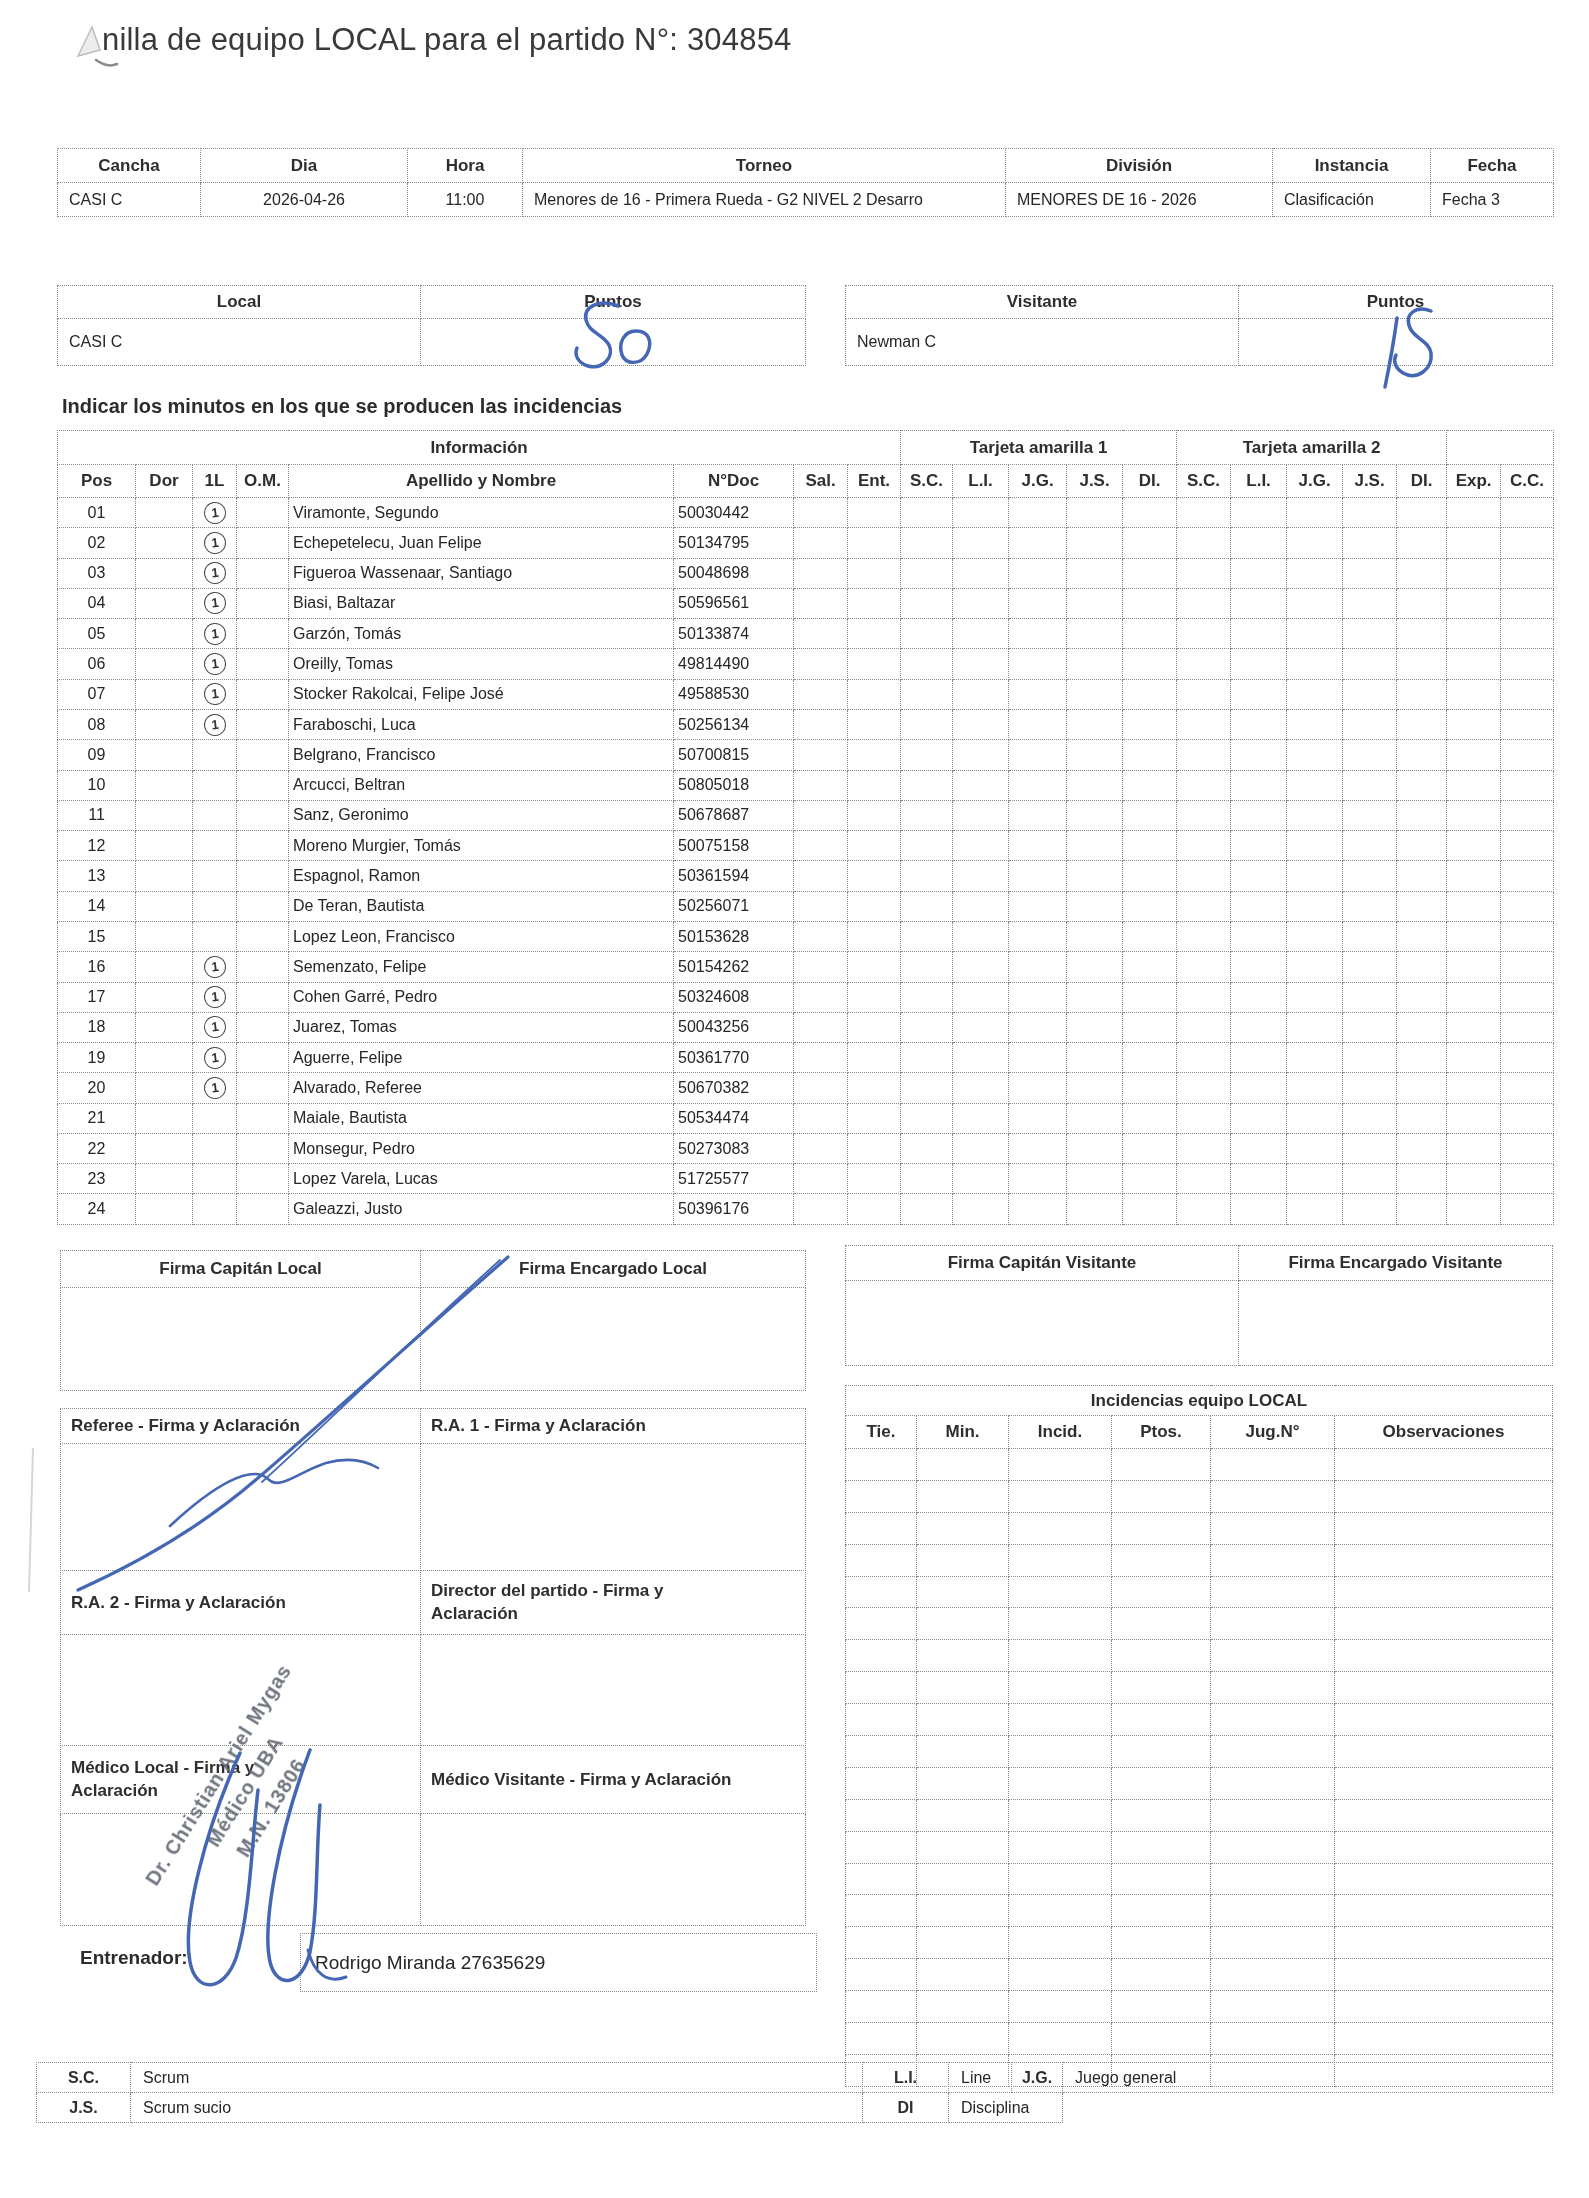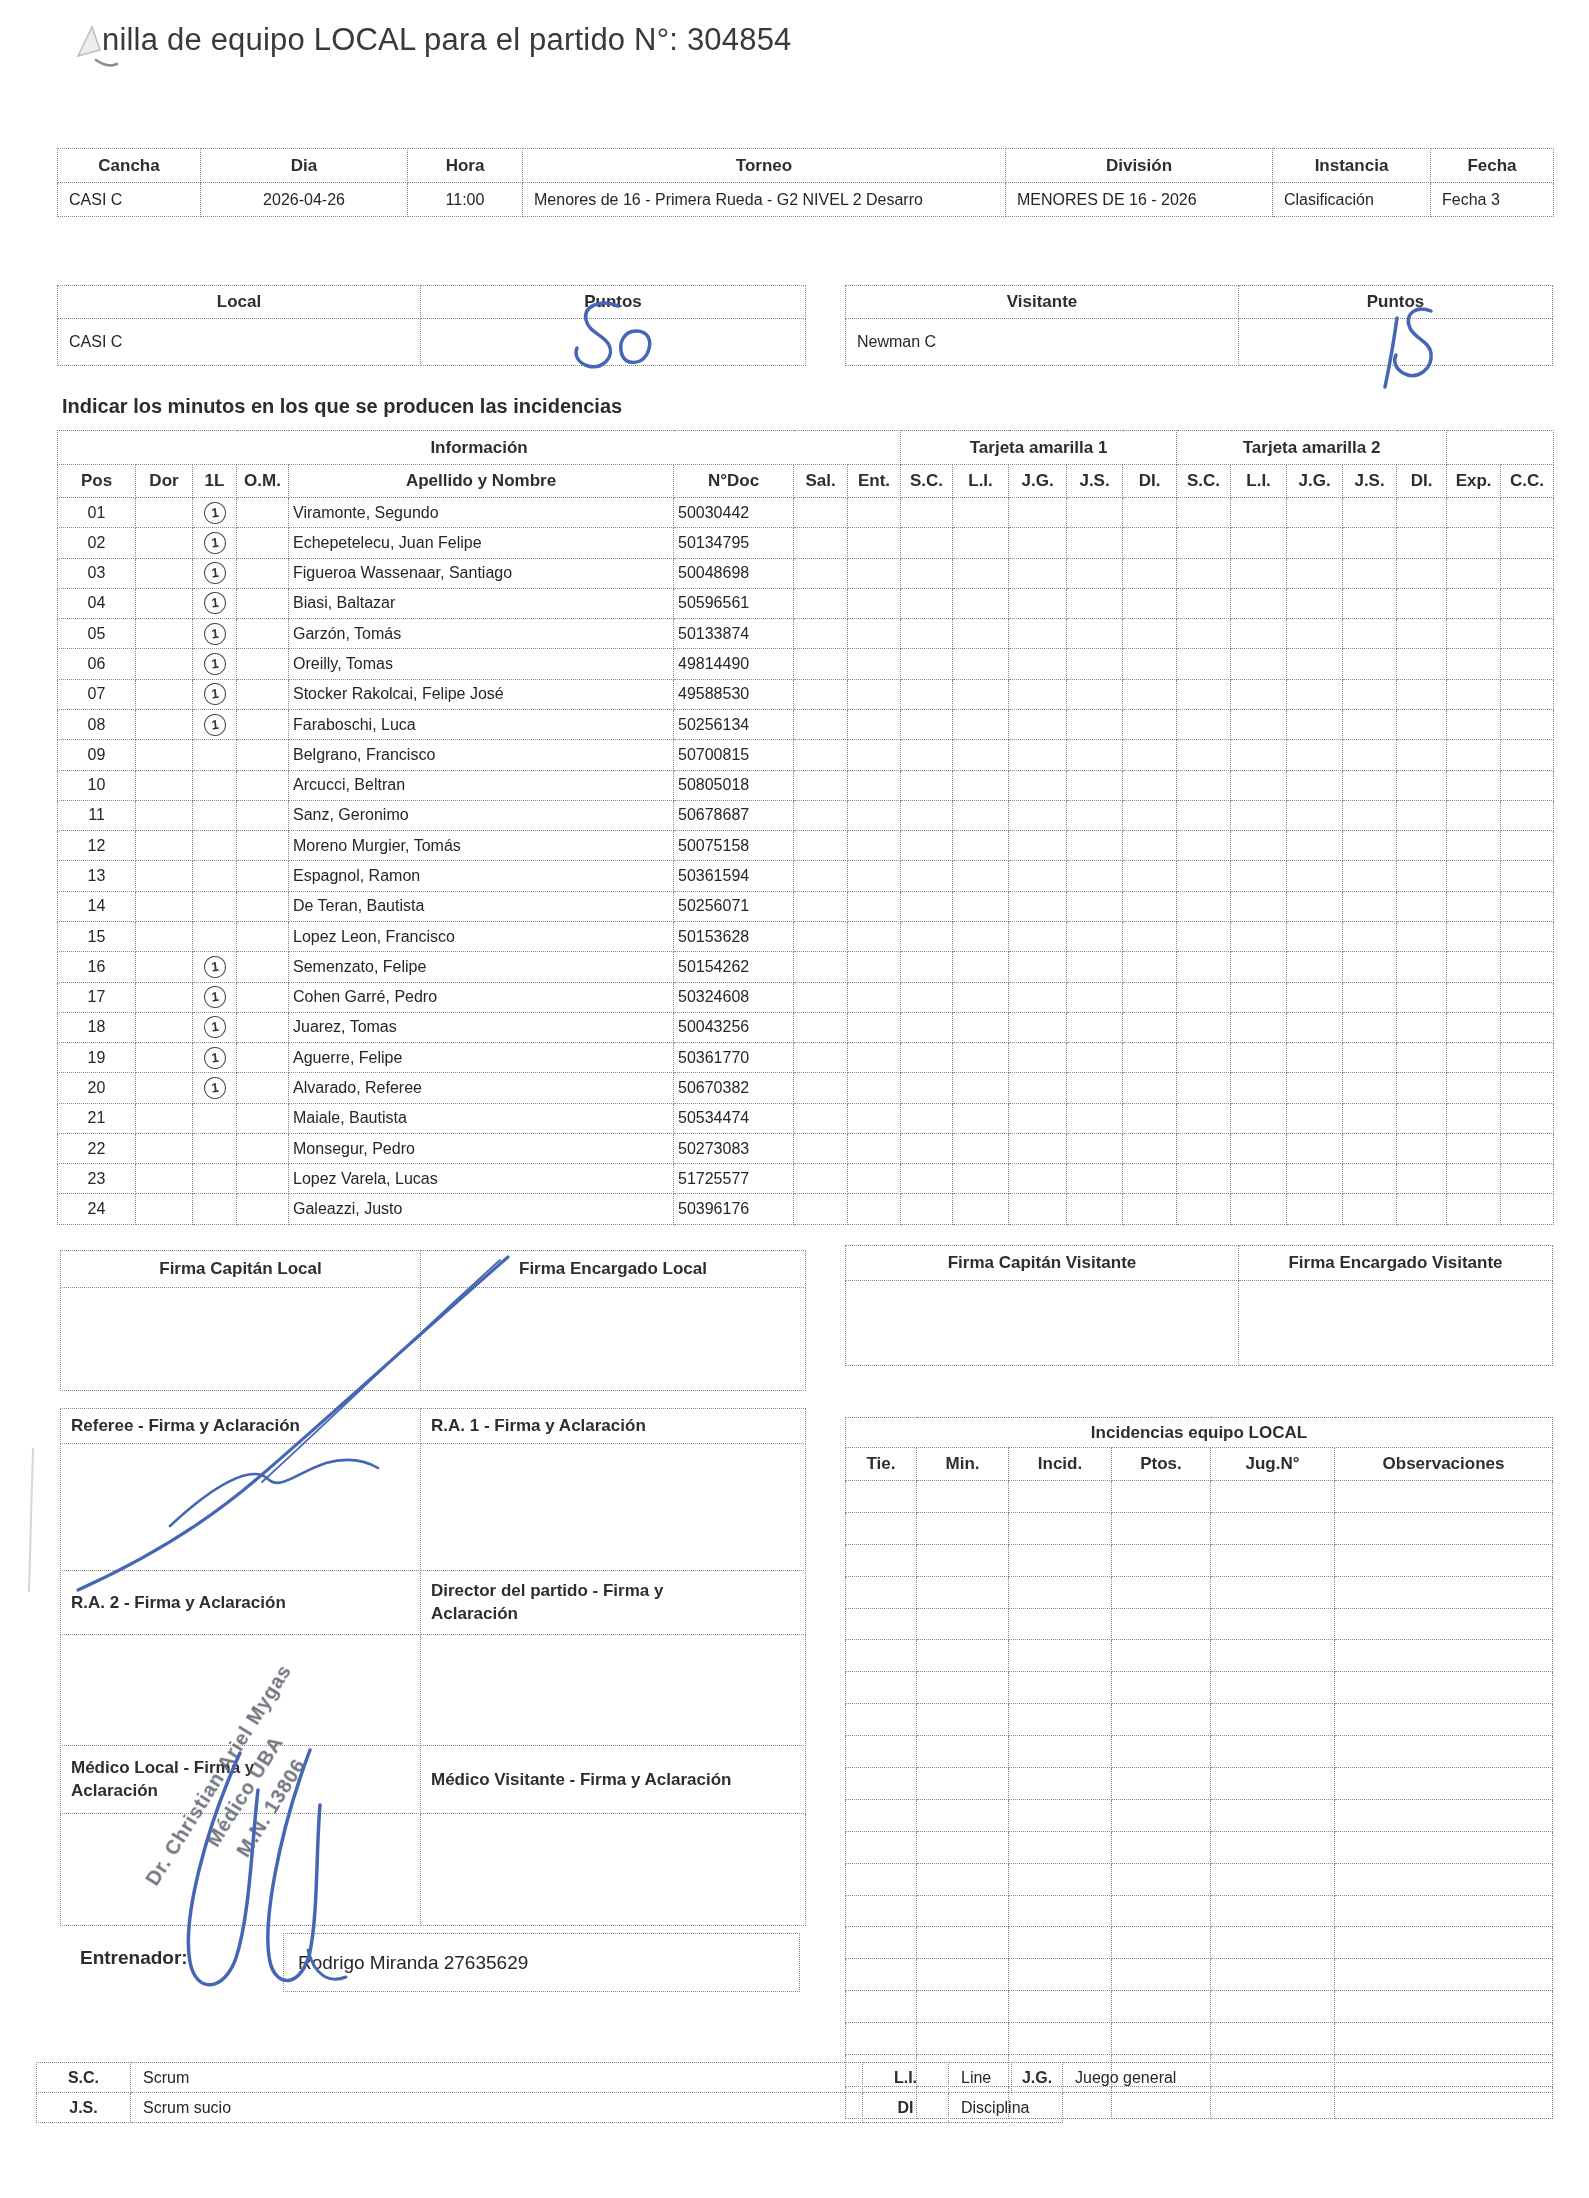--- a/index.html
+++ b/index.html
@@ -26,21 +26,21 @@
            transform:rotate(-7deg);}
   .sig-head th{text-align:center;}
   .sig-head.lft th{text-align:left;padding-left:10px;}
   .narrow{display:inline-block;max-width:300px;white-space:normal;line-height:1.35;text-align:left;}
   .narrow2{display:inline-block;max-width:235px;white-space:normal;line-height:1.35;text-align:left;}
   .incid td{height:26.9px;}
   .legend th{font-size:16px;}
   .legend td{font-size:16px;padding-left:12px;}
   .noborder{border:none;}
   .entrenador-label{position:absolute;left:80px;top:1947px;font-size:19px;font-weight:700;color:#2c2c2c;}
-  .entrenador-box{position:absolute;left:283px;top:1933px;width:517px;height:59px;
+  .entrenador-box{position:absolute;left:300px;top:1933px;width:517px;height:59px;
                   border:1px dotted #8a8a8a;display:flex;align-items:center;
                   padding-left:14px;box-sizing:border-box;font-size:19px;color:#262626;}
   .stamp{position:absolute;left:85px;top:1745px;width:320px;transform:rotate(-58deg);
          text-align:center;color:rgba(92,98,110,0.88);font-weight:700;font-size:20px;
          line-height:1.55;letter-spacing:.8px;filter:blur(.4px);}
   .overlay{position:absolute;left:0;top:0;pointer-events:none;}
 </style>
 </head>
 <body>
 
@@ -779,21 +779,21 @@
       <th><span class="narrow2">Médico Local - Firma y Aclaración</span></th>
       <th>Médico Visitante - Firma y Aclaración</th>
     </tr>
     <tr class="h112">
       <td></td>
       <td></td>
     </tr>
   </tbody>
     </table>
 
-  <table class="incid" style="left:845px;top:1385px;width:707px;margin-top:32px;">
+  <table class="incid" style="left:845px;top:1385px;width:707px;">
     <colgroup>
         <col style="width:71px">
         <col style="width:92px">
         <col style="width:103px">
         <col style="width:99px">
         <col style="width:124px">
         <col style="width:218px">
       </colgroup>
     <thead>
       <tr class="h30">

